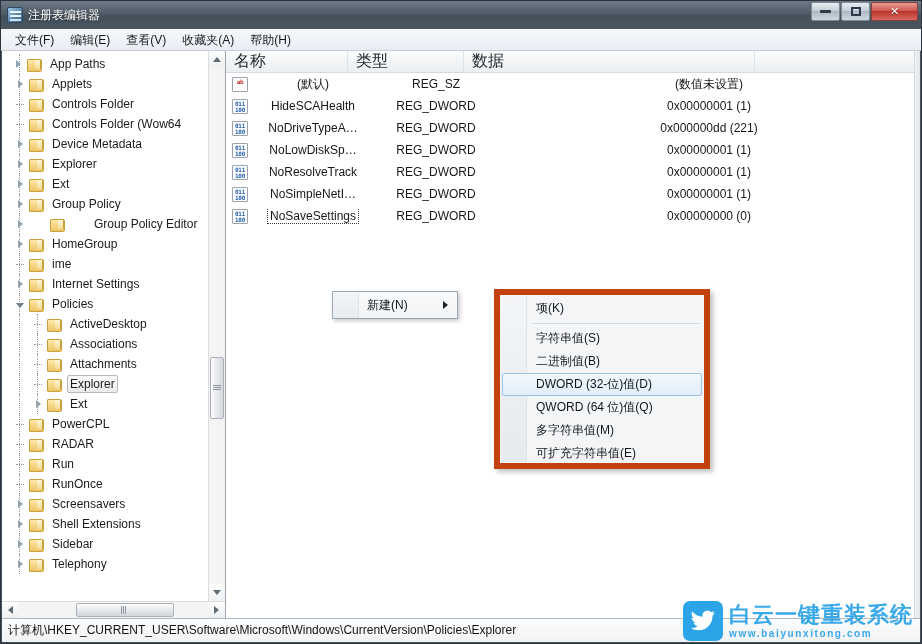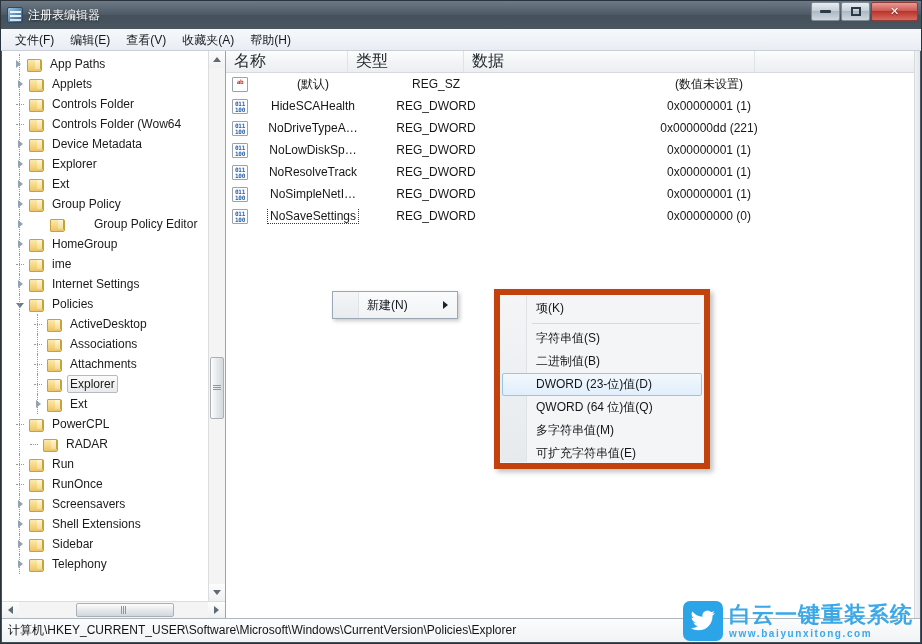--- a/index.html
+++ b/index.html
@@ -509,21 +509,21 @@
               <span class="twisty collapsed"></span>
               <span class="folder"></span>
               <span class="tlabel">Ext</span>
             </div>
             <div class="tnode" style="padding-left: 10px;">
               <span class="guide" style="left: 17px;"></span>
               <span class="dash"></span>
               <span class="folder"></span>
               <span class="tlabel">PowerCPL</span>
             </div>
-            <div class="tnode" style="padding-left: 24px;">
+            <div class="tnode" style="padding-left: 10px;">
               <span class="guide" style="left: 17px;"></span>
               <span class="dash"></span>
               <span class="folder"></span>
               <span class="tlabel">RADAR</span>
             </div>
             <div class="tnode" style="padding-left: 10px;">
               <span class="guide" style="left: 17px;"></span>
               <span class="dash"></span>
               <span class="folder"></span>
               <span class="tlabel">Run</span>
@@ -676,21 +676,21 @@
       <div class="arrow"></div>
     </div>
 
     <div id="ctx-sub">
       <div class="gutter"></div>
       <div id="ctx-sub-items">
           <div class="ctx-item">项(K)</div>
           <div class="ctx-sep"></div>
           <div class="ctx-item">字符串值(S)</div>
           <div class="ctx-item">二进制值(B)</div>
-          <div class="ctx-item hl">DWORD (23-位)值(D)</div>
+          <div class="ctx-item hl">DWORD (32-位)值(D)</div>
           <div class="ctx-item">QWORD (64 位)值(Q)</div>
           <div class="ctx-item">多字符串值(M)</div>
           <div class="ctx-item">可扩充字符串值(E)</div>
         </div>
     </div>
 
   </div>
 
   <div id="watermark">
     <div id="wm-bird">

